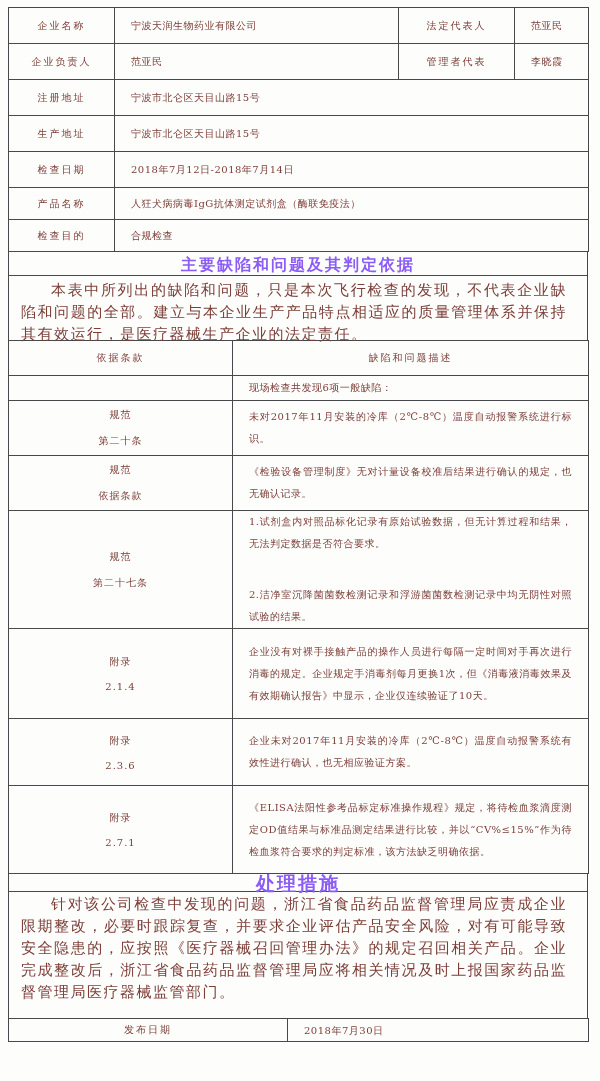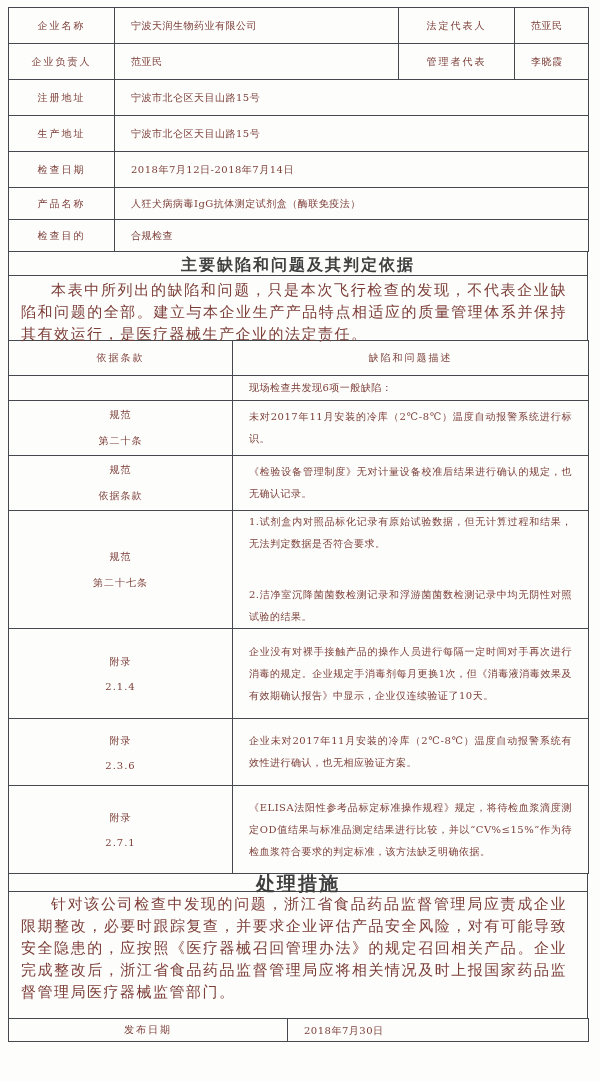--- a/index.html
+++ b/index.html
@@ -35,21 +35,21 @@
     border: 1px solid #45484c;
     margin-top: -1px;
     box-sizing: border-box;
     width: 580px;
   }
   .section-bar {
     text-align: center;
     font-weight: bold;
     font-size: 16px;
     letter-spacing: 2px;
-    color: #404040;
+    color: #8b5cf6;
   }
   .section-bar.main { height: 25px; line-height: 25px; }
   .section-bar.measures { height: 19px; line-height: 19px; font-size: 19px; }
   .para {
     font-size: 15px;
     line-height: 22px;
     letter-spacing: 1.5px;
     text-align: justify;
     text-indent: 2em;
     padding: 3px 20px 4px 12px;

